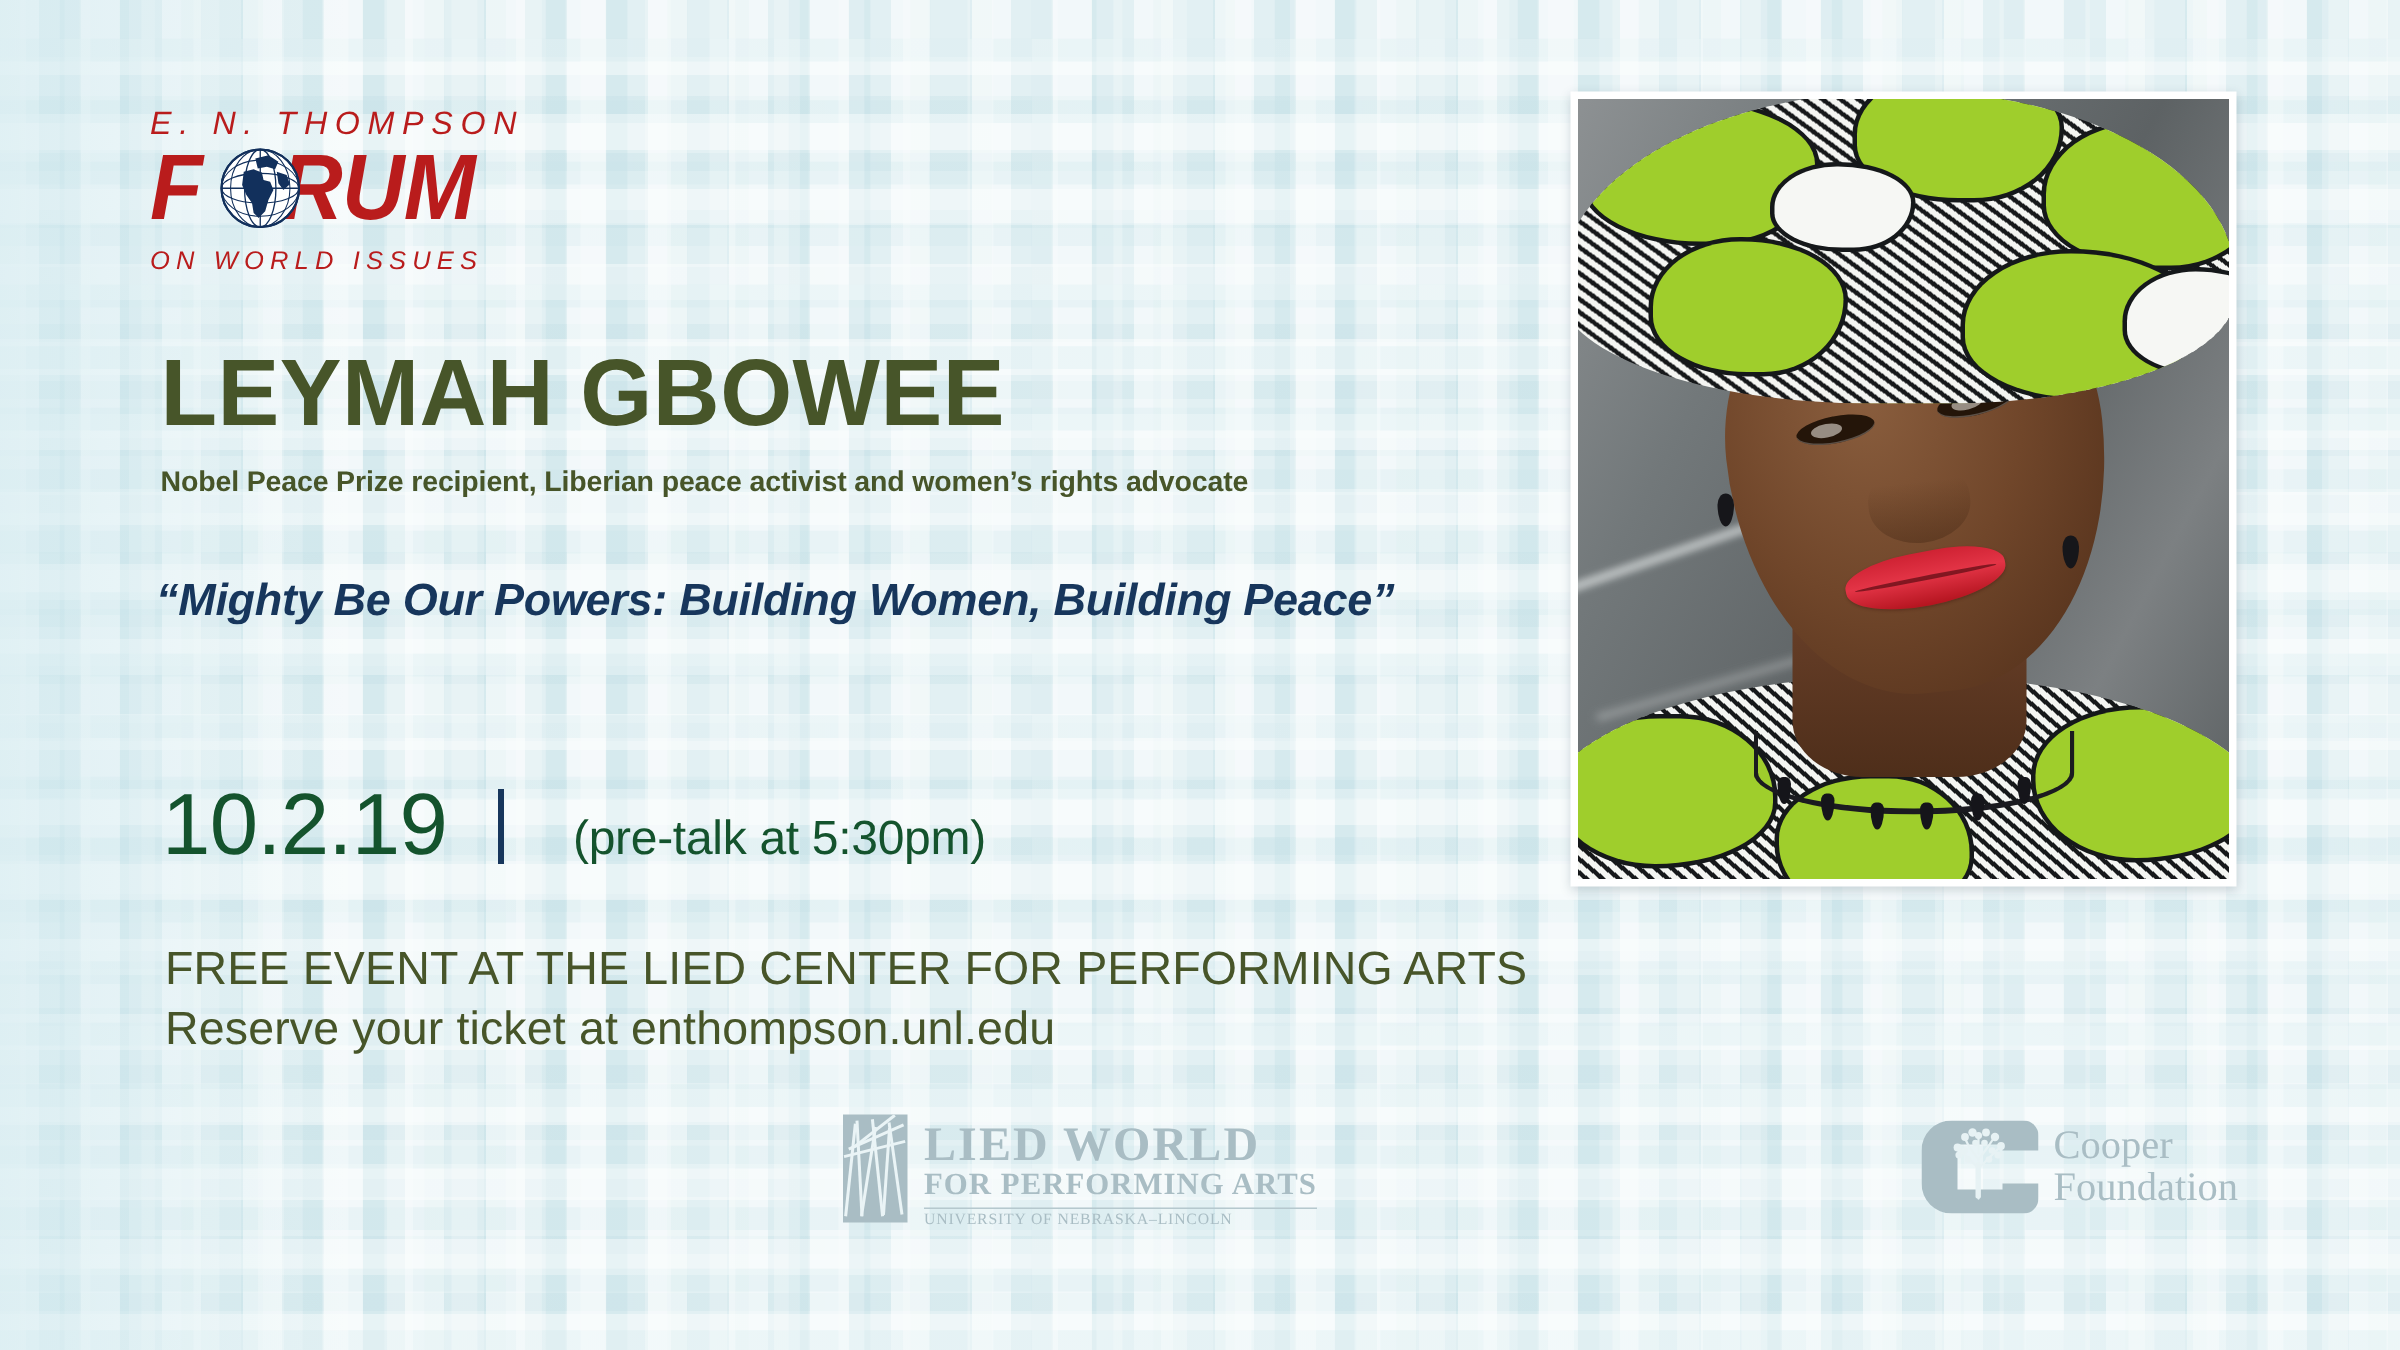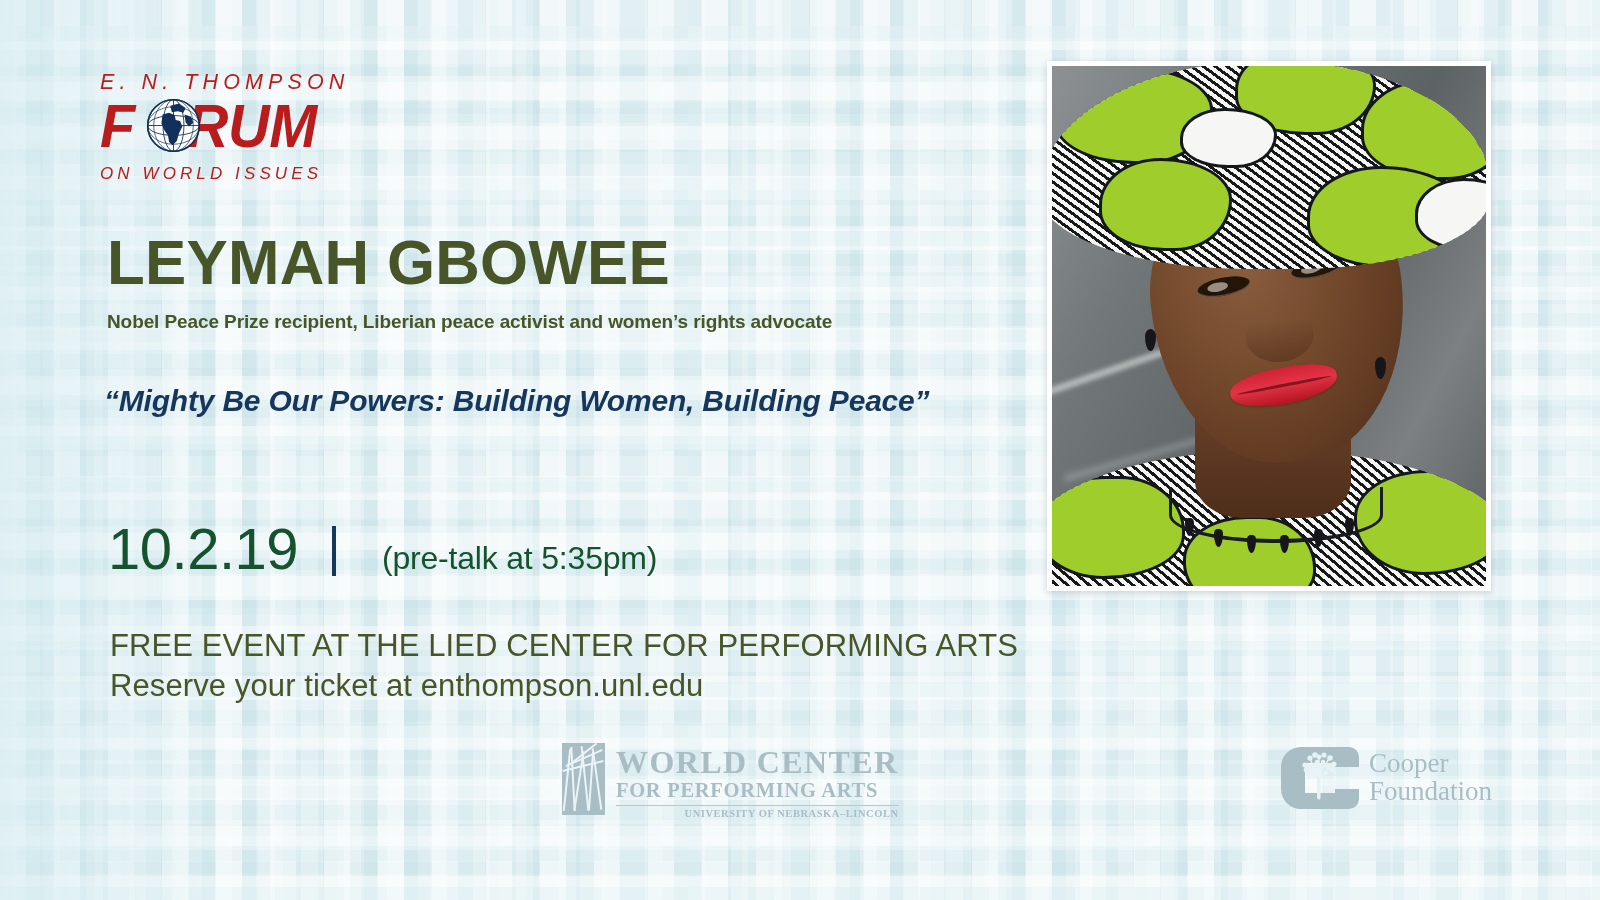--- a/index.html
+++ b/index.html
@@ -443,25 +443,25 @@
     margin-top: 2px;
   }
   .lied-rule {
     height: 1.5px;
     background: #b6c8ce;
     margin: 3px 0 2px 0;
   }
   .lied-l3 {
     font-family: "Liberation Serif", serif;
     font-size: 10.5px;
-    font-weight: 700;
+    font-weight: 400;
     letter-spacing: 0.55px;
     color: #a9bdc4;
     white-space: nowrap;
-    text-align: right;
+    text-align: left;
   }
 
   
   .nebraska {
     position: absolute;
     left: 927px;
     top: 2px;
     display: flex;
     align-items: center;
   }
@@ -543,21 +543,21 @@
 
   <div class="speaker-name">LEYMAH GBOWEE</div>
 
   <div class="speaker-desc">Nobel Peace Prize recipient, Liberian peace activist and women’s rights advocate</div>
 
   <div class="talk-title">“Mighty Be Our Powers: Building Women, Building Peace”</div>
 
   <div class="datetime-row">
     <span class="dt-date">10.2.19</span>
     <span class="dt-divider"></span>
-    <span class="dt-pretalk">(pre-talk at 5:35pm)</span>
+    <span class="dt-pretalk">(pre-talk at 5:30pm)</span>
   </div>
 
   <div class="venue-line">FREE EVENT AT THE LIED CENTER FOR PERFORMING ARTS</div>
   <div class="reserve-line">Reserve your ticket at enthompson.unl.edu</div>
 
   <div class="portrait-frame">
     <div class="portrait">
       <div class="p-bg"></div>
       <div class="p-bg-streak"></div>
       <div class="p-bg-streak2"></div>
@@ -615,21 +615,21 @@
         <i style="left:10px; top:4px;  width:2px; height:64px; transform:rotate(-3deg);"></i>
         <i style="left:16px; top:8px;  width:2px; height:60px; transform:rotate(9deg);"></i>
         <i style="left:22px; top:3px;  width:2px; height:65px; transform:rotate(-6deg);"></i>
         <i style="left:28px; top:9px;  width:2px; height:58px; transform:rotate(4deg);"></i>
         <i style="left:34px; top:5px;  width:2px; height:62px; transform:rotate(-8deg);"></i>
         <i style="left:2px;  top:14px; width:40px; height:1.5px; transform:rotate(-24deg);"></i>
         <i style="left:0px;  top:22px; width:42px; height:1.5px; transform:rotate(-14deg);"></i>
         <i style="left:4px;  top:10px; width:34px; height:1.5px; transform:rotate(-38deg);"></i>
       </div>
       <div class="lied-text">
-        <div class="lied-l1">WORLD CENTER</div>
+        <div class="lied-l1">LIED WORLD</div>
         <div class="lied-l2">FOR PERFORMING ARTS</div>
         <div class="lied-rule"></div>
         <div class="lied-l3">UNIVERSITY OF NEBRASKA–LINCOLN</div>
       </div>
     </div>
 
 
     <div class="cooper">
       <div class="cooper-c">
         <svg width="78" height="62" viewBox="0 0 78 62">

